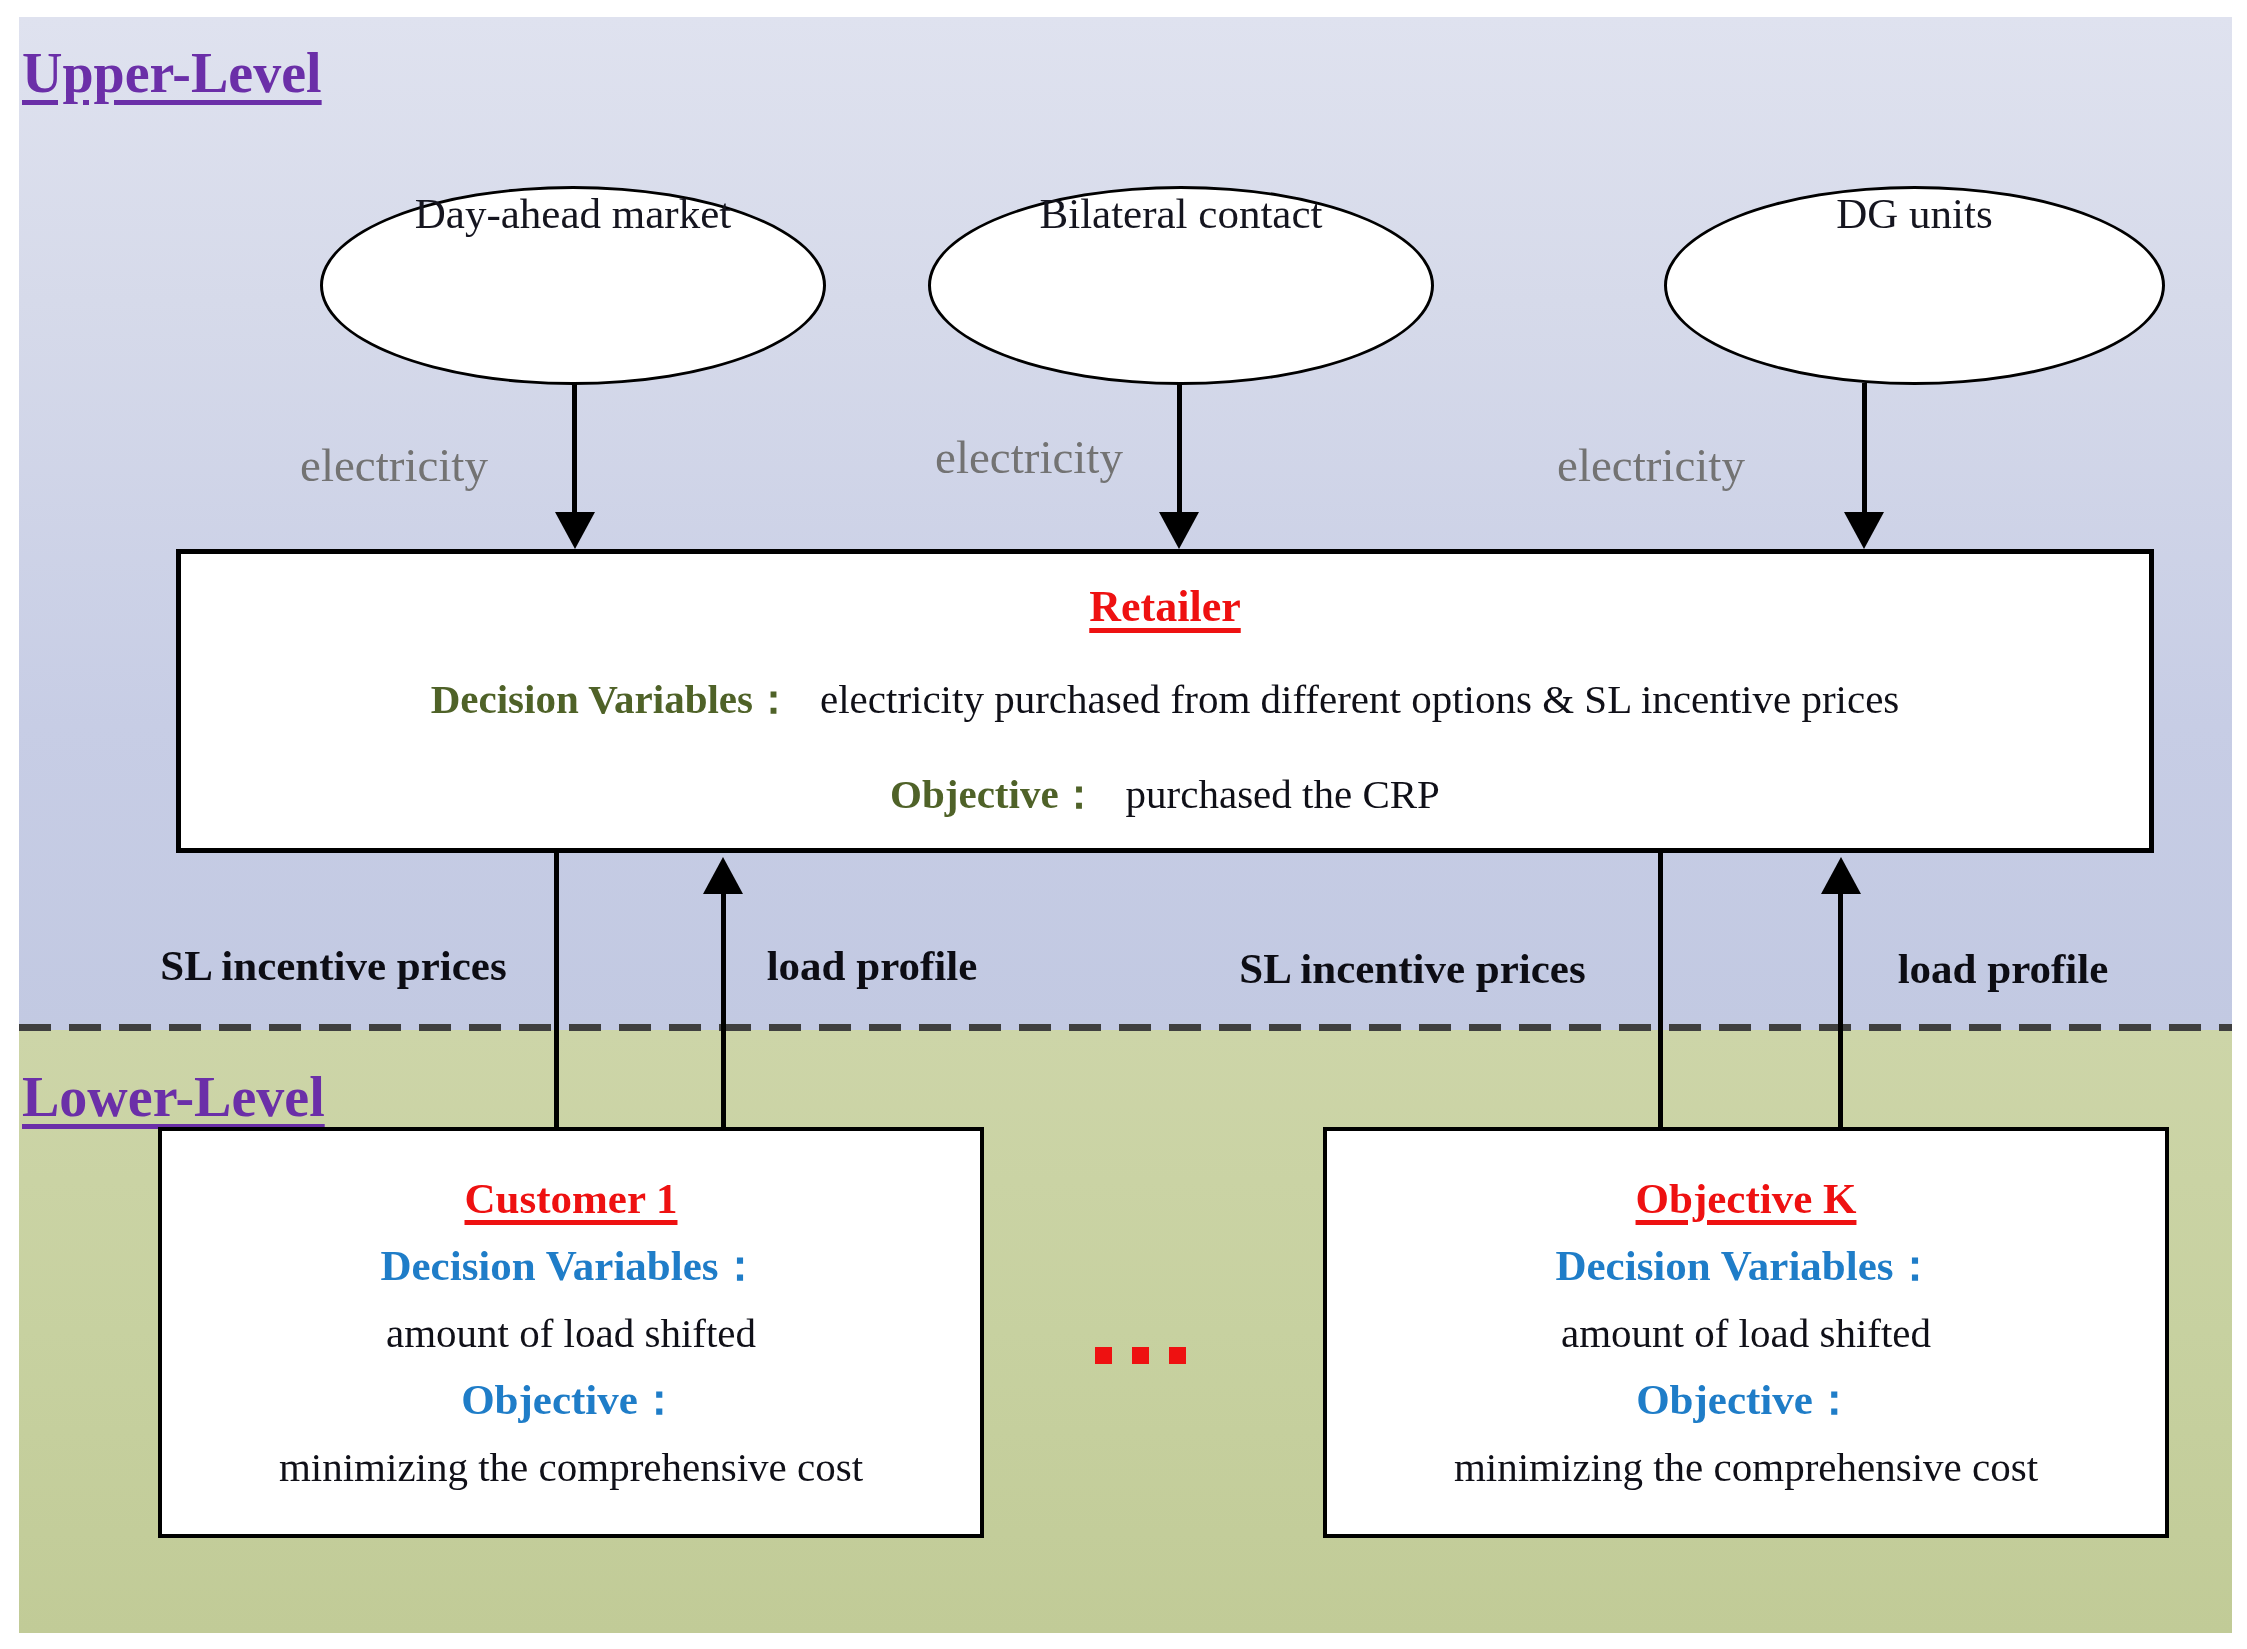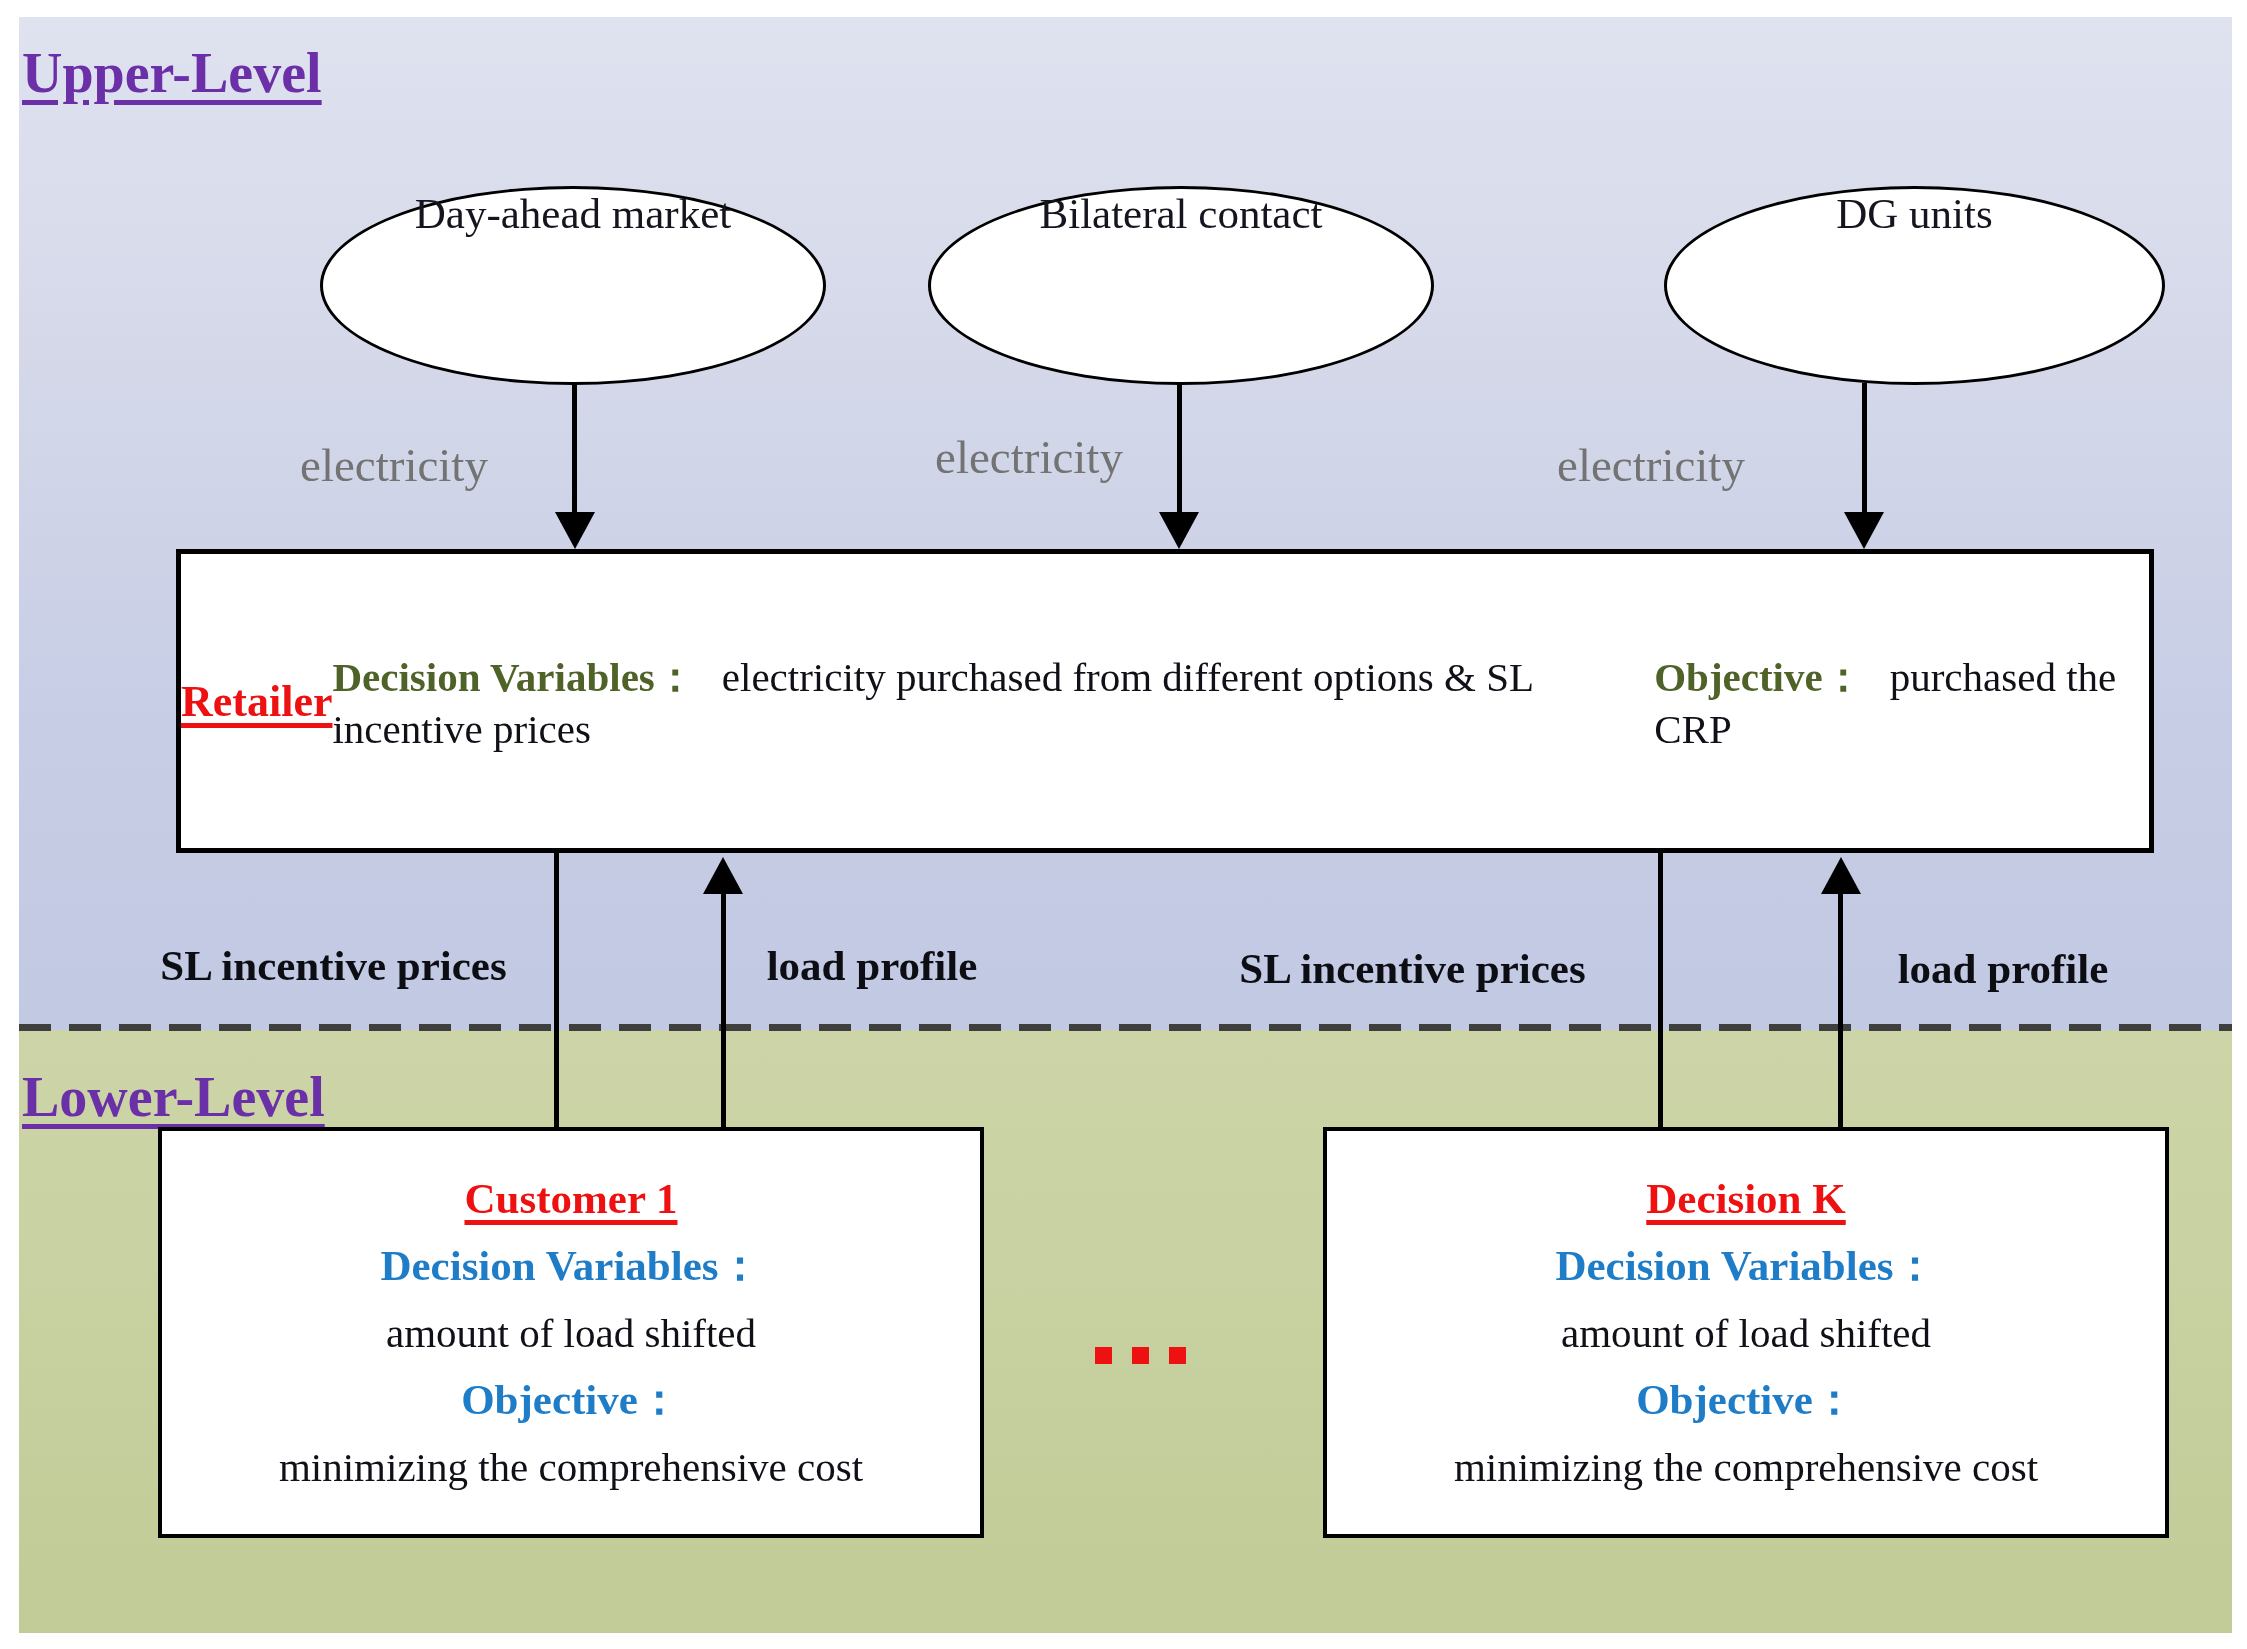--- a/index.html
+++ b/index.html
@@ -73,21 +73,21 @@
   .tri-up {
     width: 0; height: 0;
     border-left: 20.4px solid transparent; border-right: 20.4px solid transparent;
     border-bottom: 37px solid #000;
   }
 
   
   .retailer-box {
     left: 176px; top: 549px; width: 1978px; height: 304px;
     background: #fff; border: 5.6px solid #000;
-    display: flex; flex-direction: row; align-items: center; justify-content: center;
+    display: flex; flex-direction: column; align-items: center; justify-content: center;
     row-gap: 40px;
   }
   .retailer-title {
     font-size: 44px; font-weight: bold; color: #ee1111;
     text-decoration: underline; text-decoration-thickness: 4.6px; text-underline-offset: 6.5px;
   }
   .retailer-line { font-size: 41px; color: #101018; }
   .olive-label { font-weight: bold; color: #4f6228; margin-right: 26px; }
 
   
@@ -175,19 +175,19 @@
   <div class="customer-text">minimizing the comprehensive cost</div>
 </div>
 
 <div class="abs ellipsis-row">
   <div class="ellipsis-dot"></div>
   <div class="ellipsis-dot"></div>
   <div class="ellipsis-dot"></div>
 </div>
 
 <div class="abs customer-box cust-k">
-  <div class="customer-title">Decision K</div>
+  <div class="customer-title">Objective K</div>
   <div class="blue-label">Decision Variables：</div>
   <div class="customer-text">amount of load shifted</div>
   <div class="blue-label">Objective：</div>
   <div class="customer-text">minimizing the comprehensive cost</div>
 </div>
 
 
 </body></html>

